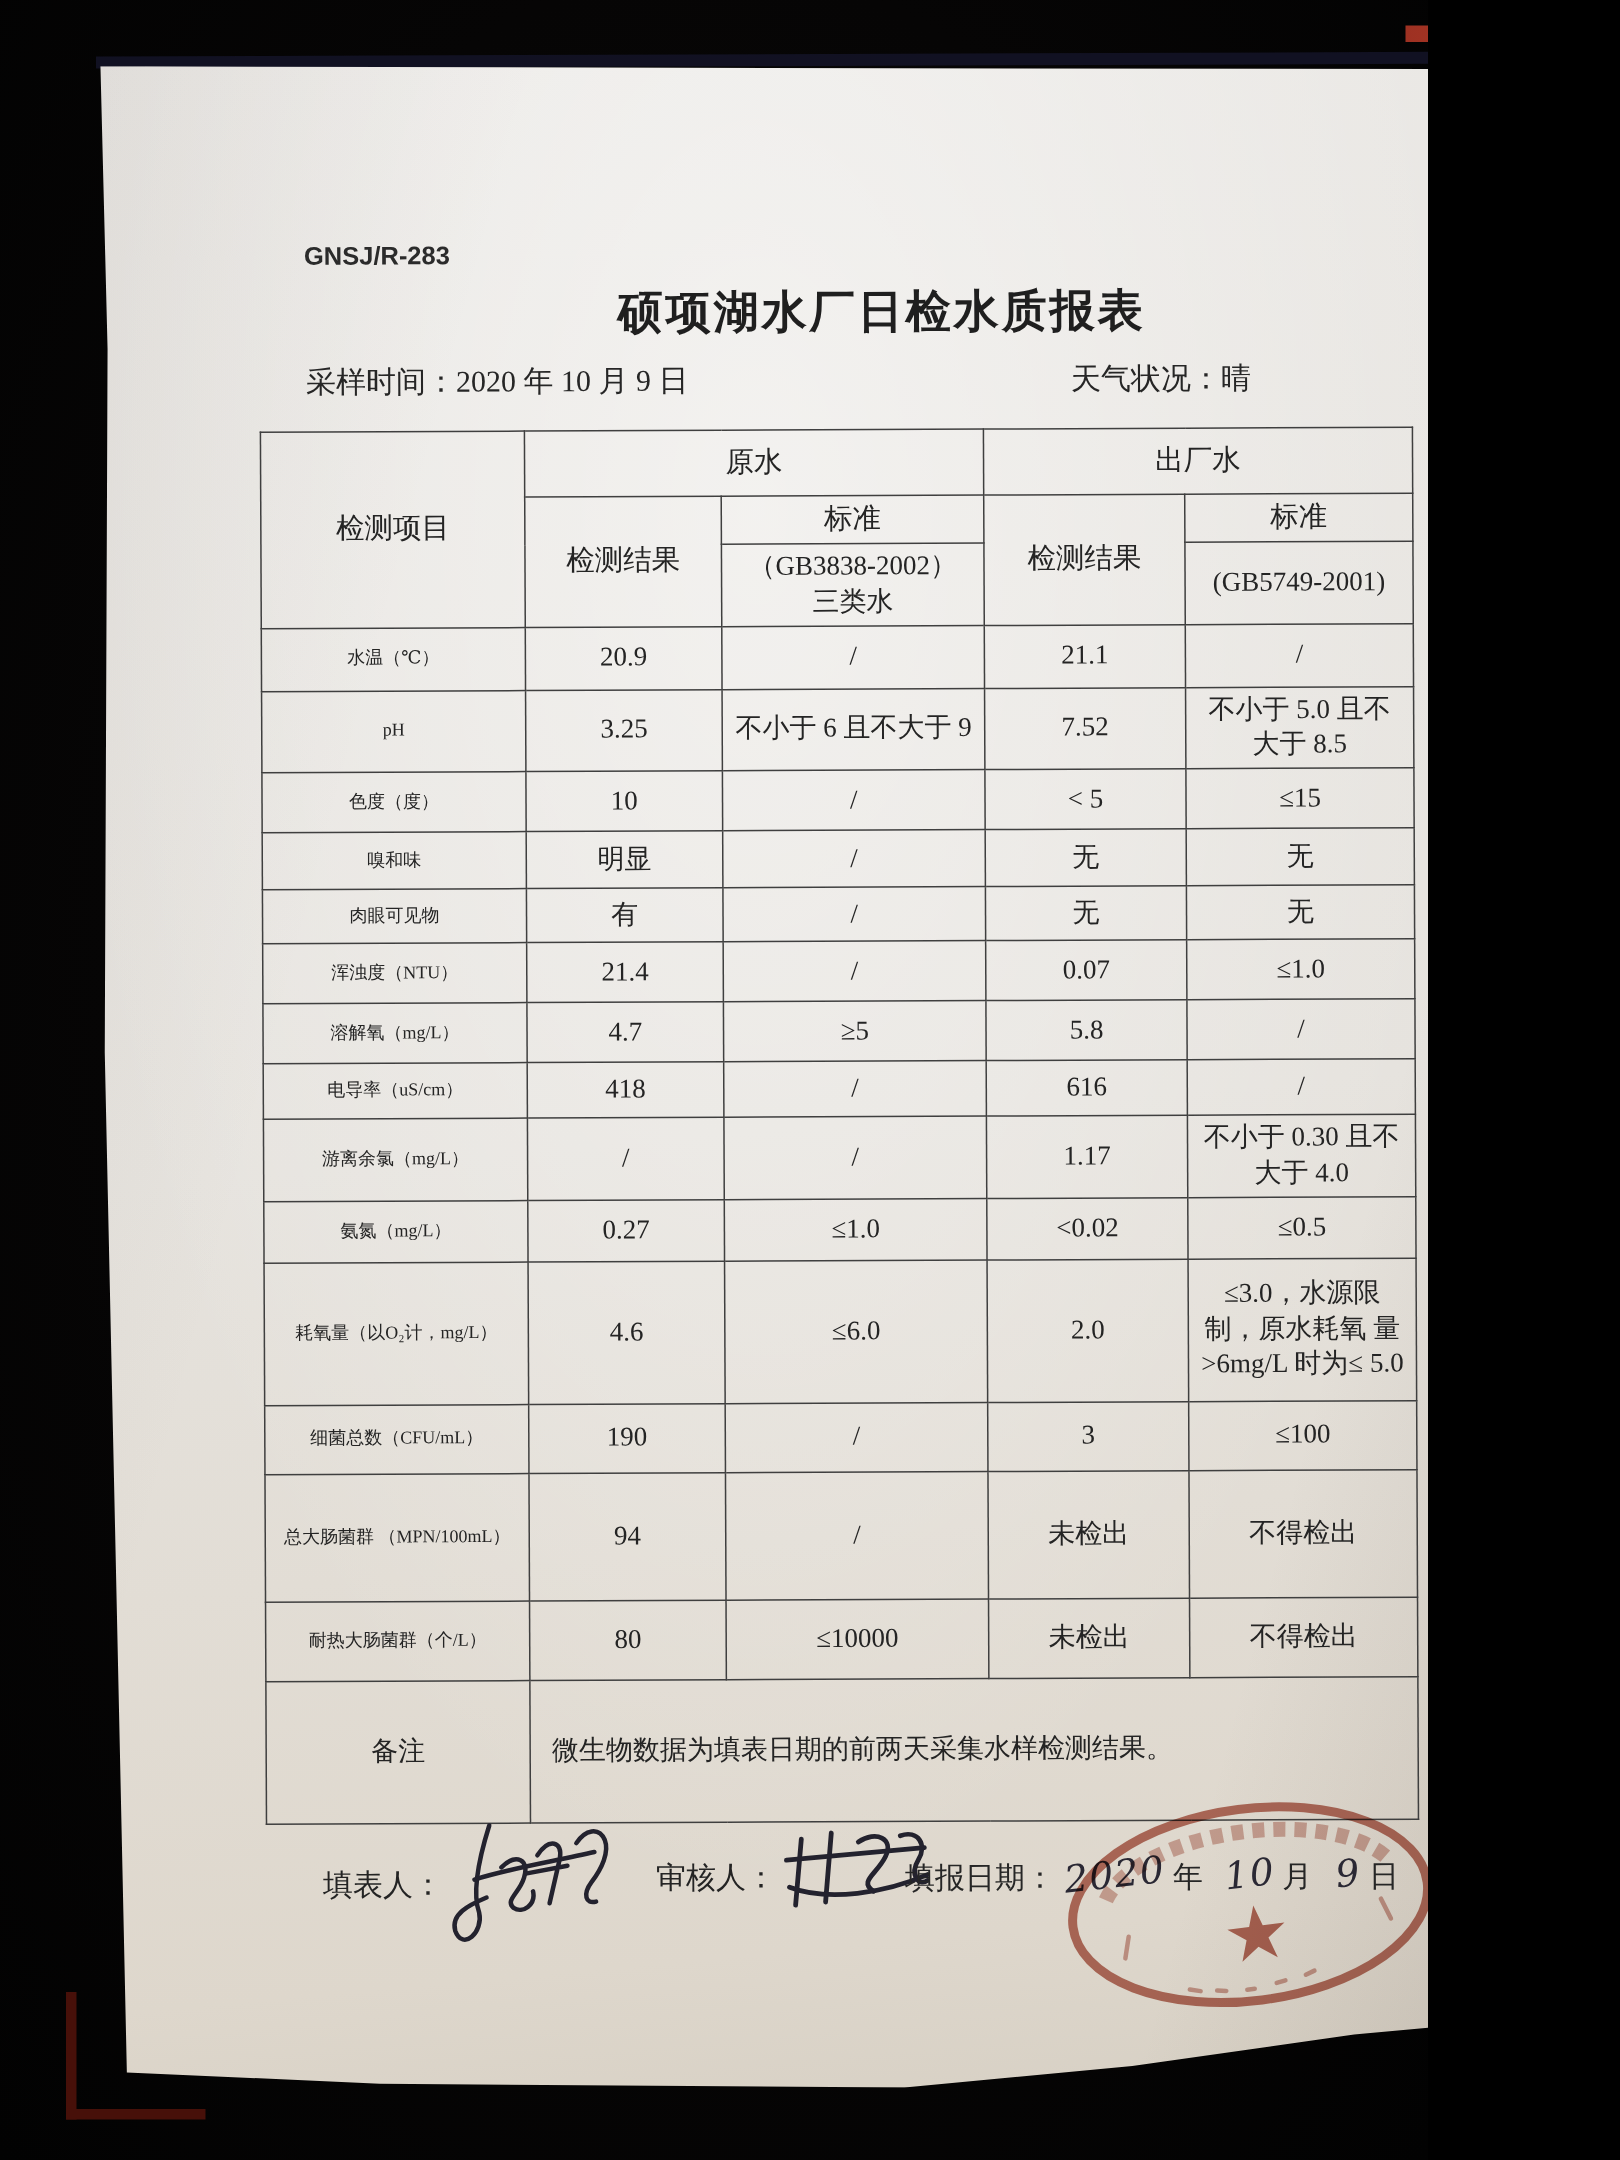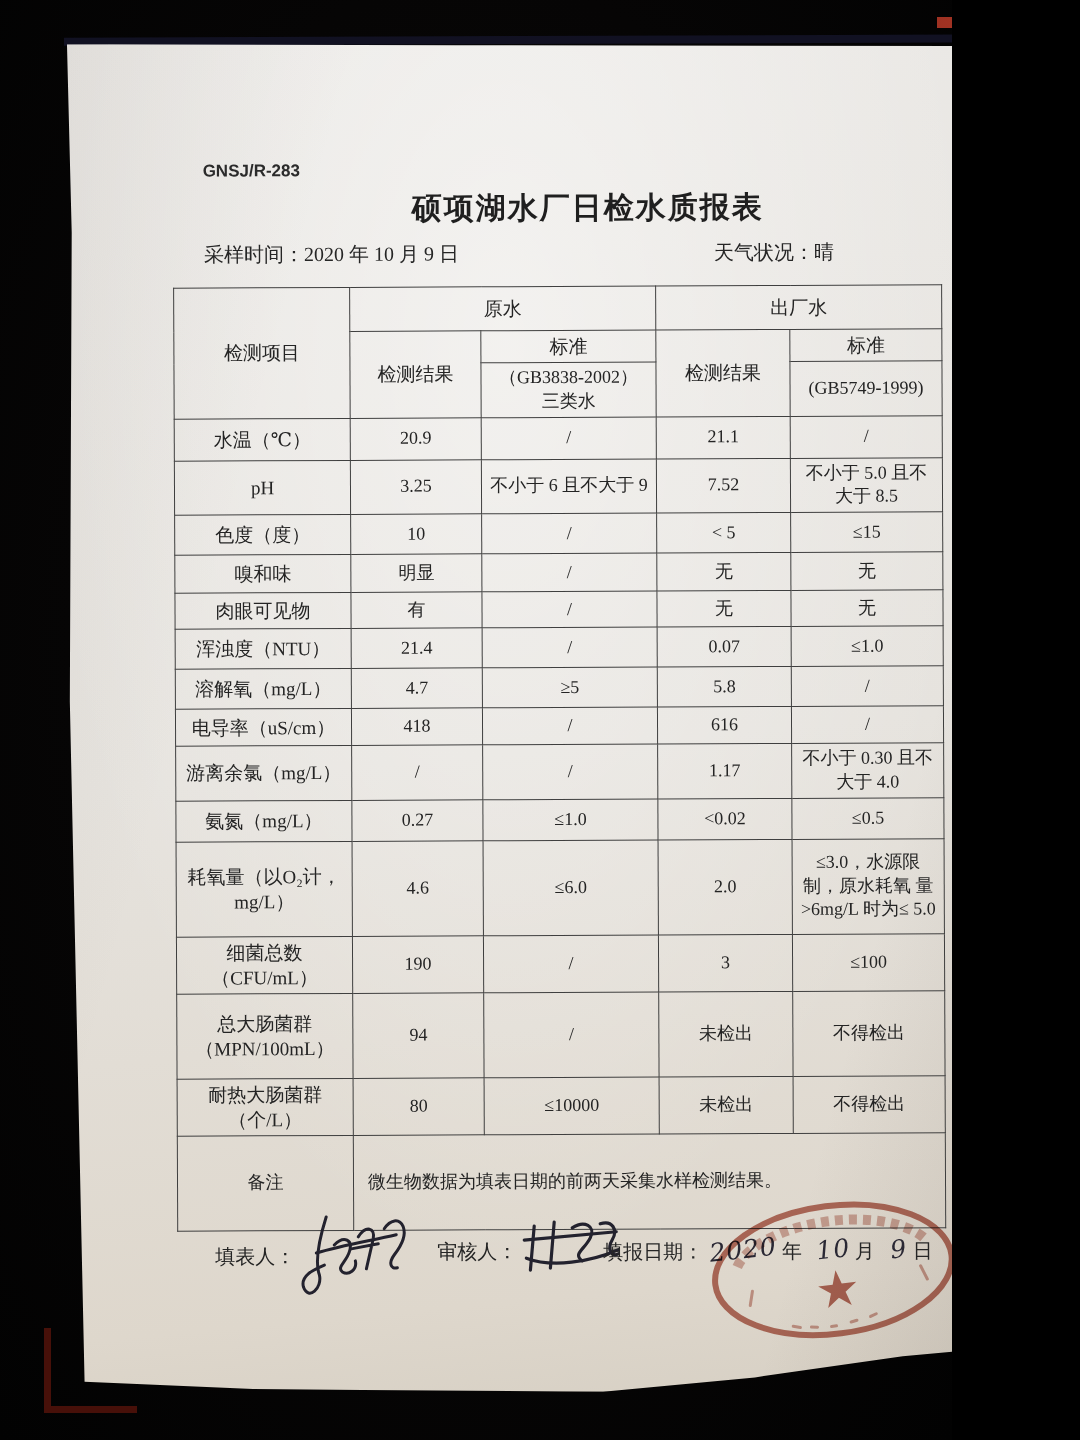--- a/index.html
+++ b/index.html
@@ -44,21 +44,21 @@
   table.report{
     position:absolute; left:109px; top:246px; width:769px;
     border-collapse:collapse; table-layout:fixed;
     font-size:18px; color:#242424;
   }
   table.report td{
     border:1px solid #3f3f3f; text-align:center; vertical-align:middle;
     padding:3px 5px; line-height:1.32; overflow:hidden;
   }
   thead td{font-size:19px;}
-  .item-cell{font-size:19px;margin-left:28px;}
+  .item-cell{font-size:12px;margin-left:28px;}
   .std-note{white-space:pre-line; font-size:18px;}
   tfoot td{height:88px;}
   .remark-text{text-align:left !important; padding-left:14px !important;}
   
   .footer{position:absolute; left:0; top:1188px; width:100%; height:130px; font-size:20px;}
   .lbl{position:absolute; color:#242424;}
   .lbl-filler{left:147px; top:14px;}
   .lbl-reviewer{left:369px; top:10px;text-align:right;}
   .date-group{position:absolute; left:535px; top:8px; white-space:nowrap;}
   .hw{font-family:"DejaVu Serif","Liberation Serif",serif; font-style:italic;
@@ -109,21 +109,21 @@
         </tr>
         <tr style="height:32px">
           <td rowspan="2">检测结果</td>
           <td>标准</td>
           <td rowspan="2">检测结果</td>
           <td>标准</td>
         </tr>
         <tr style="height:54px">
           <td class="std-note">（GB3838-2002）
 三类水</td>
-          <td class="std-note">(GB5749-1999)</td>
+          <td class="std-note">(GB5749-2001)</td>
         </tr>
       </thead>
       <tbody id="rows">
           <tr style="height: 42px;">
             <td class="item-cell">水温（℃）</td>
             <td>20.9</td>
             <td>/</td>
             <td>21.1</td>
             <td>/</td>
           </tr>

